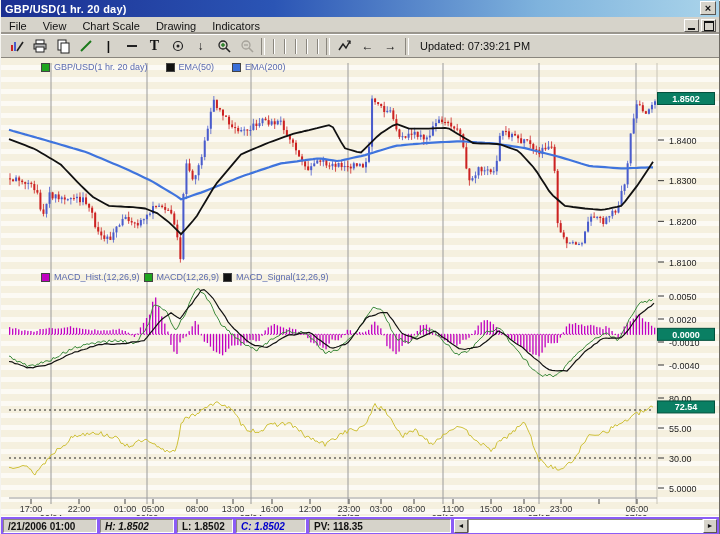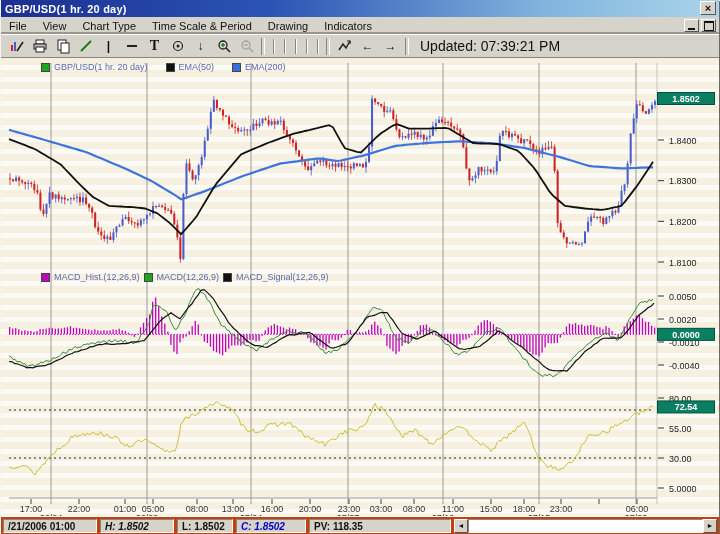--- a/index.html
+++ b/index.html
@@ -30,34 +30,34 @@
   .toolbar{position:absolute;left:1px;top:34px;width:718px;height:23px;background:#d6d3ca;
     border-top:1px solid #fff;box-shadow:0 -2px 0 #9a968e;
     display:flex;align-items:center;padding-left:4px;box-sizing:border-box;}
   .tbtn{width:23px;height:19px;display:flex;align-items:center;justify-content:center;
     font-size:12px;font-weight:bold;color:#111;}
   .tbtn.disabled{color:#9a968e;opacity:.8;}
   .tbtn .serifT{font-family:"Liberation Serif",serif;font-size:14px;}
   .tsep{width:2px;height:17px;border-left:1px solid #8a867e;border-right:1px solid #fff;margin:0 3px;}
   .tslot{width:11px;height:19px;display:flex;align-items:center;justify-content:center;}
   .tslot i{display:block;width:0;height:15px;border-left:1px solid #8a867e;border-right:1px solid #fff;}
-  .updated{margin-left:8px;font-size:14px;color:#111;white-space:nowrap;}
+  .updated{margin-left:8px;font-size:11px;color:#111;white-space:nowrap;}
 
   
   .chart-region{position:absolute;left:1px;top:57px;width:718px;height:459px;
     background:repeating-linear-gradient(180deg,#f5f0df 0px,#f5f0df 7px,#fcfaf4 7px,#fcfaf4 12px);
     border-top:1px solid #8a867e;}
   #chart-svg{position:absolute;left:0;top:0;width:718px;height:459px;}
   .legend{position:absolute;display:flex;gap:18px;align-items:center;height:10px;font-size:9px;color:#5a6ab0;}
   .leg-item{display:flex;align-items:center;gap:4px;white-space:nowrap;}
   .swatch{width:7px;height:7px;display:inline-block;border:1px solid #444;}
   .xlabel{position:absolute;transform:translateX(-50%);font-size:9px;color:#333;white-space:nowrap;}
 
   
-  .statusbar{position:absolute;left:1px;top:516px;width:718px;height:18px;background:#c2410c;
+  .statusbar{position:absolute;left:1px;top:516px;width:718px;height:18px;background:#8b5cf6;
     display:flex;align-items:center;padding:0 2px;box-sizing:border-box;border-top:1px solid #fff;}
   .sfield{height:14px;border:1px solid;border-color:#8a867e #fff #fff #8a867e;background:#d6d3ca;
     font-size:10px;font-weight:bold;line-height:13px;color:#111;padding:0 4px;margin-right:3px;
     box-sizing:border-box;white-space:nowrap;overflow:hidden;}
   .sfield.cval{color:#0000cc;}
   .sbtn{width:14px;height:14px;background:#d6d3ca;border:1px solid;border-color:#fff #5a5753 #5a5753 #fff;
     font-size:7px;display:flex;align-items:center;justify-content:center;color:#111;box-sizing:border-box;}
   .strack{flex:1;height:14px;background:#fff;border:1px solid;border-color:#8a867e #fff #fff #8a867e;
     box-sizing:border-box;margin:0;}
 </style>
@@ -69,22 +69,21 @@
   <div class="titlebar">
     <span class="title">GBP/USD(1 hr.  20 day)</span>
     <span class="winbtn close">
         <span>×</span>
       </span>
   </div>
 
   <div class="menubar">
     <span class="menu-item">File</span>
     <span class="menu-item">View</span>
-    <span class="menu-item">Chart Type</span>
-    <span class="menu-item">Time Scale &amp; Period</span>
+    <span class="menu-item">Chart Scale</span>
     <span class="menu-item">Drawing</span>
     <span class="menu-item">Indicators</span>
     <span class="mdibtns">
       <span class="winbtn mdibtn">
           <i class="glyph-min"></i>
         </span>
       <span class="winbtn mdibtn">
           <i class="glyph-res"></i>
         </span>
     </span>
@@ -955,21 +954,21 @@
         </span>
       </div>
     <div id="xaxis">
         <span class="xlabel" style="left: 30px; top: 446px;">17:00</span>
         <span class="xlabel" style="left: 78px; top: 446px;">22:00</span>
         <span class="xlabel" style="left: 124px; top: 446px;">01:00</span>
         <span class="xlabel" style="left: 152px; top: 446px;">05:00</span>
         <span class="xlabel" style="left: 196px; top: 446px;">08:00</span>
         <span class="xlabel" style="left: 232px; top: 446px;">13:00</span>
         <span class="xlabel" style="left: 271px; top: 446px;">16:00</span>
-        <span class="xlabel" style="left: 309px; top: 446px;">20:00</span>
+        <span class="xlabel" style="left: 309px; top: 446px;">12:00</span>
         <span class="xlabel" style="left: 348px; top: 446px;">23:00</span>
         <span class="xlabel" style="left: 380px; top: 446px;">03:00</span>
         <span class="xlabel" style="left: 413px; top: 446px;">08:00</span>
         <span class="xlabel" style="left: 452px; top: 446px;">11:00</span>
         <span class="xlabel" style="left: 490px; top: 446px;">15:00</span>
         <span class="xlabel" style="left: 523px; top: 446px;">18:00</span>
         <span class="xlabel" style="left: 560px; top: 446px;">23:00</span>
         <span class="xlabel" style="left: 598px; top: 446px; margin-top: 24px;">02:00</span>
         <span class="xlabel" style="left: 636px; top: 446px;">06:00</span>
         <span class="xlabel" style="left: 50px; top: 455px;">06/24</span>

